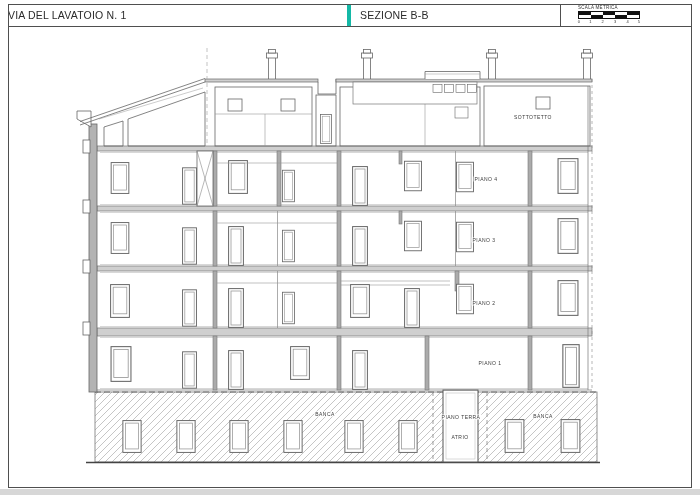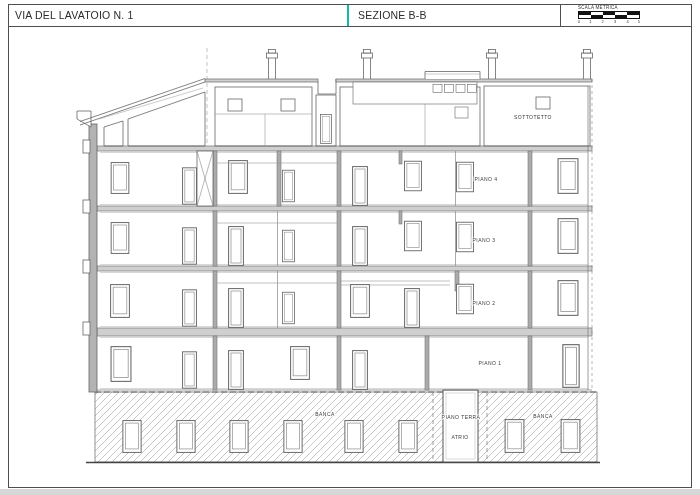--- a/index.html
+++ b/index.html
@@ -5,22 +5,22 @@
   html,body{margin:0;padding:0;background:#fff;}
   .page{position:relative;width:700px;height:495px;background:#ffffff;
         font-family:"Liberation Sans",sans-serif;overflow:hidden;}
   .sheet-border{position:absolute;left:8px;top:4px;right:8px;bottom:7px;
         border:1px solid #4f4f4f;pointer-events:none;}
   .bottom-strip{position:absolute;left:0;right:0;top:489px;height:6px;background:#d7d7d7;}
   .titlebar{position:absolute;left:8px;top:4px;right:8px;height:22px;
         border-bottom:1px solid #4f4f4f;background:#fff;}
   .cell{position:absolute;top:0;height:22px;display:flex;align-items:center;
         color:#2b2b2b;font-size:10.5px;letter-spacing:.2px;}
-  .cell-left{left:0;width:339px;padding-left:7px;}
-  .cell-mid{left:339px;width:213px;border-left:2px solid #14b8a6;padding-left:9px;}
+  .cell-left{left:0;width:339px;padding-left:0;}
+  .cell-mid{left:339px;width:213px;border-left:4px solid #14b8a6;padding-left:9px;}
   .cell-right{left:552px;right:0;border-left:1px solid #4f4f4f;display:block;}
   .scale-wrap{position:absolute;left:17px;top:1px;width:64px;}
   .scale-label{font-size:4.5px;color:#333;letter-spacing:.3px;margin-bottom:1px;}
   .scale-bar{width:62px;height:8px;border:1px solid #111;box-sizing:border-box;
         display:flex;flex-direction:column;}
   .scale-row{display:flex;flex:1;}
   .scale-row span{flex:1;}
   .sb{background:#111;} .sw{background:#fff;}
   .scale-ticks{position:relative;width:62px;height:6px;}
   .scale-ticks span{position:absolute;top:0;font-size:4px;color:#333;transform:translateX(-50%);}

